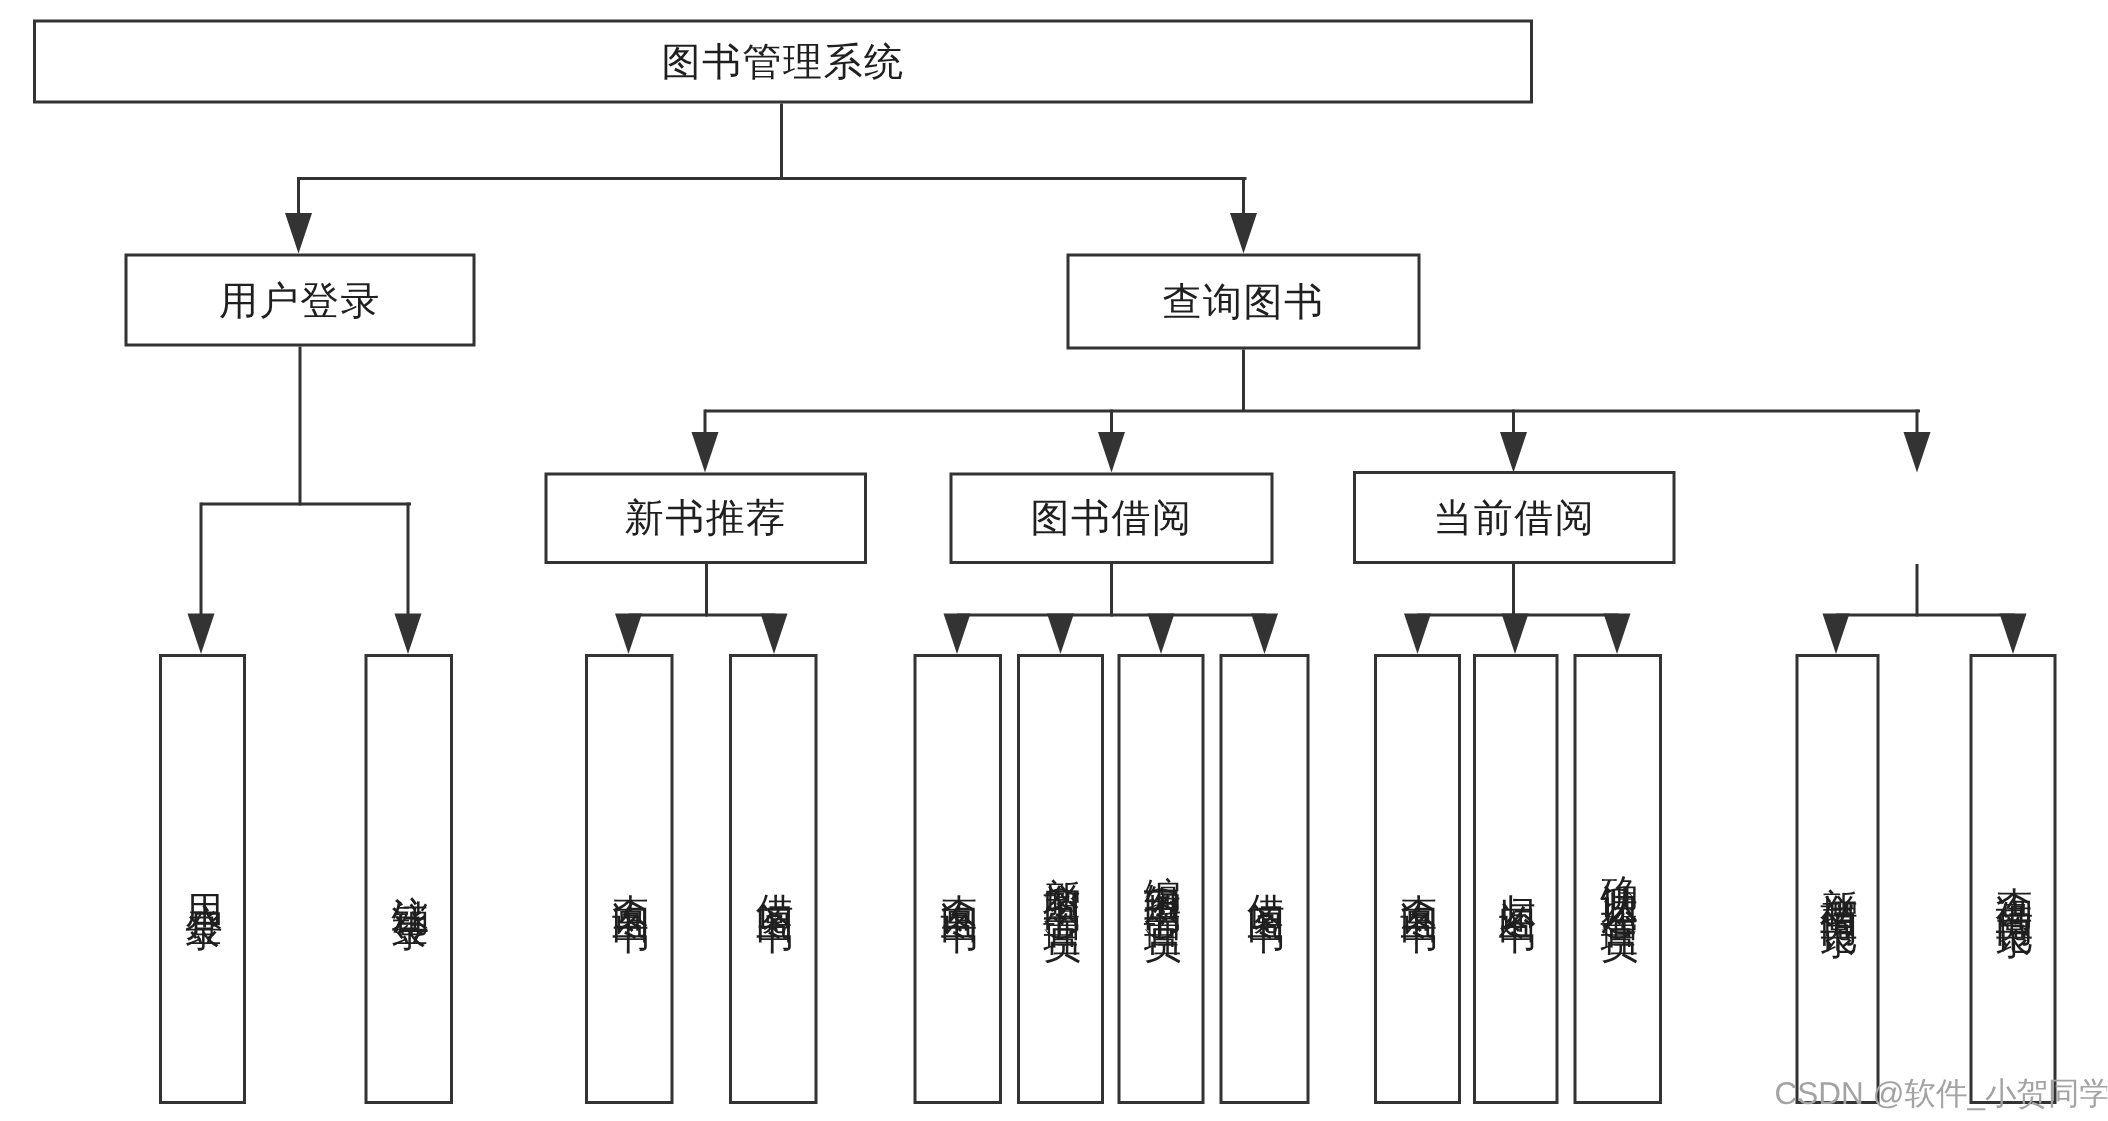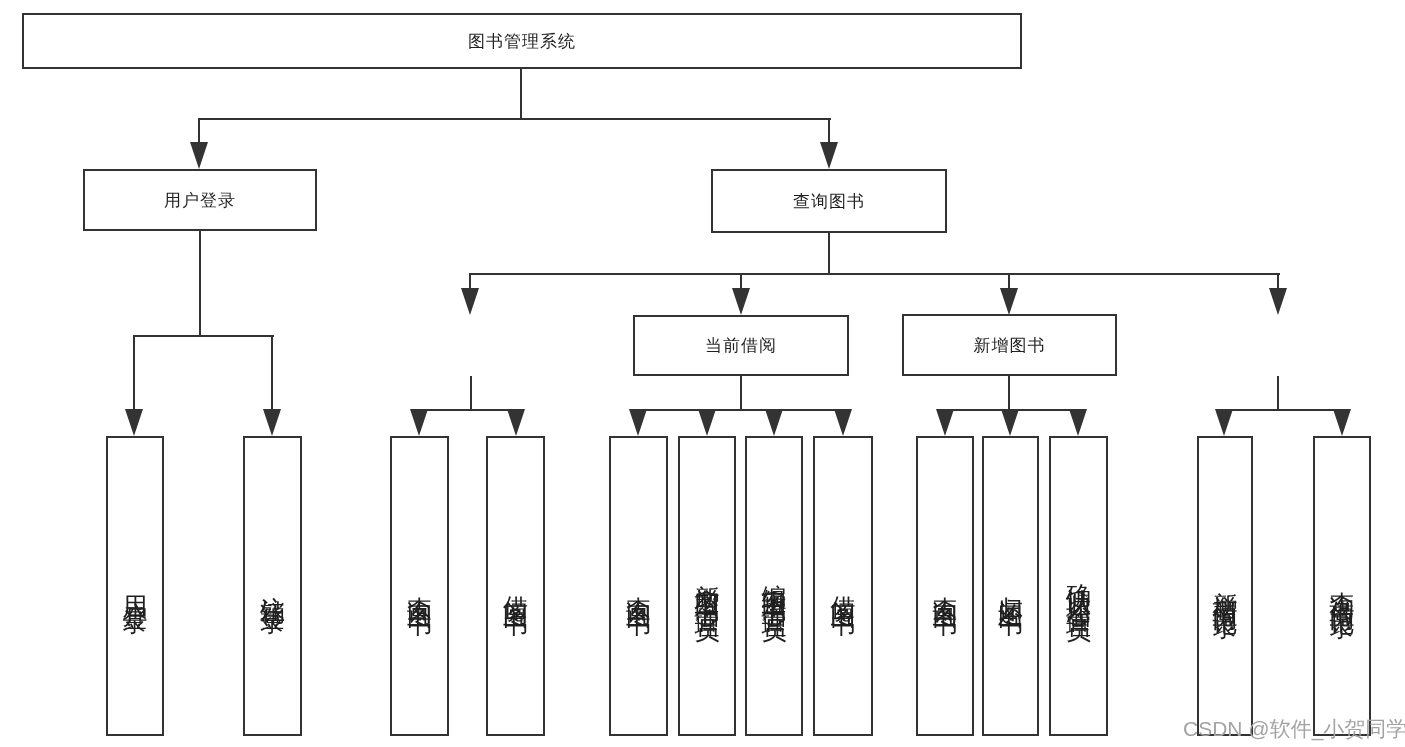--- a/index.html
+++ b/index.html
@@ -20,21 +20,21 @@
     position:absolute;
     box-sizing:border-box;
     border:2px solid var(--line);
     background:#ffffff;
     display:flex;
     align-items:center;
     justify-content:center;
     color:var(--text);
   }
   .h-label{
-    font-size:17px;
+    font-size:26px;
     letter-spacing:1px;
     white-space:nowrap;
   }
   .v-label{
     writing-mode:vertical-rl;
     text-orientation:mixed;
     font-size:25px;
     letter-spacing:5px;
     line-height:1;
     white-space:nowrap;
@@ -95,25 +95,28 @@
   <div class="hline" style="left:470px;top:273px;width:810px"></div>
   <div class="vline" style="left:469px;top:273px;height:17px"></div>
   <div class="arrow" style="left:461px;top:288px"></div>
   <div class="vline" style="left:740px;top:273px;height:17px"></div>
   <div class="arrow" style="left:732px;top:288px"></div>
   <div class="vline" style="left:1008px;top:273px;height:17px"></div>
   <div class="arrow" style="left:1000px;top:288px"></div>
   <div class="vline" style="left:1277px;top:273px;height:17px"></div>
   <div class="arrow" style="left:1269px;top:288px"></div>
 
+  <div class="node" style="left:363px;top:315px;width:215px;height:61px">
+    <span class="h-label">新书推荐</span>
+  </div>
   <div class="node" style="left:633px;top:315px;width:216px;height:61px">
-    <span class="h-label">当前借阅</span>
+    <span class="h-label">图书借阅</span>
   </div>
   <div class="node" style="left:902px;top:314px;width:215px;height:62px">
-    <span class="h-label">新增图书</span>
+    <span class="h-label">当前借阅</span>
   </div>
 
   <div class="vline" style="left:470px;top:376px;height:35px"></div>
   <div class="hline" style="left:419px;top:409px;width:98px"></div>
   <div class="arrow" style="left:410px;top:409px"></div>
   <div class="arrow" style="left:507px;top:409px"></div>
 
   <div class="vline" style="left:740px;top:376px;height:35px"></div>
   <div class="hline" style="left:638px;top:409px;width:206px"></div>
   <div class="arrow" style="left:629px;top:409px"></div>

